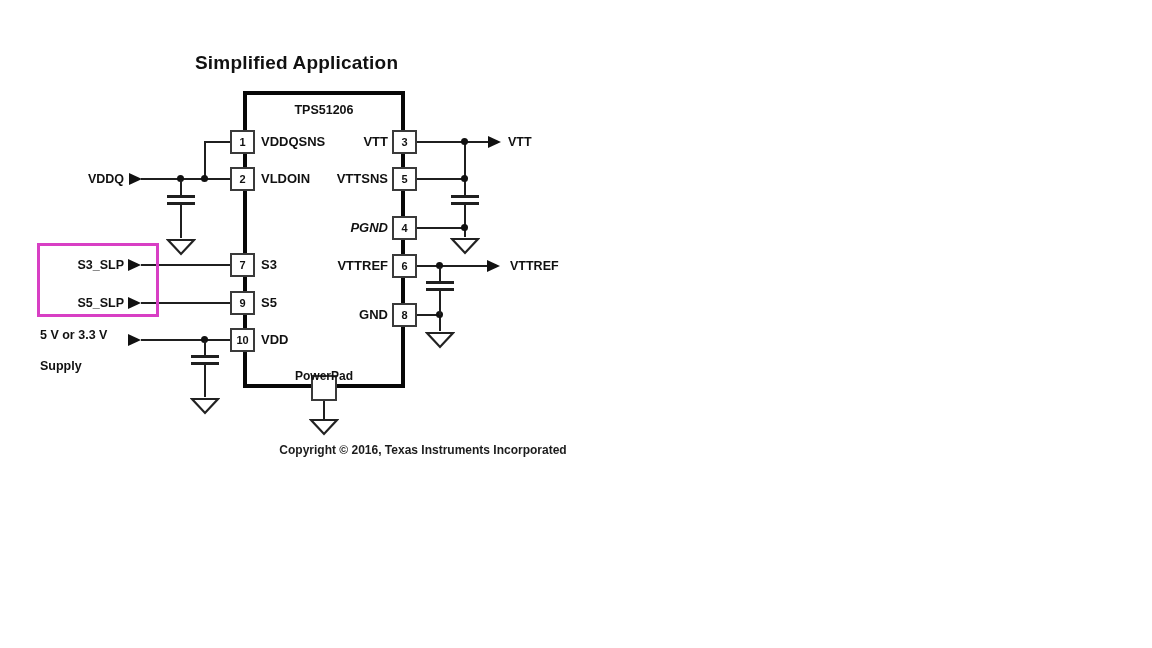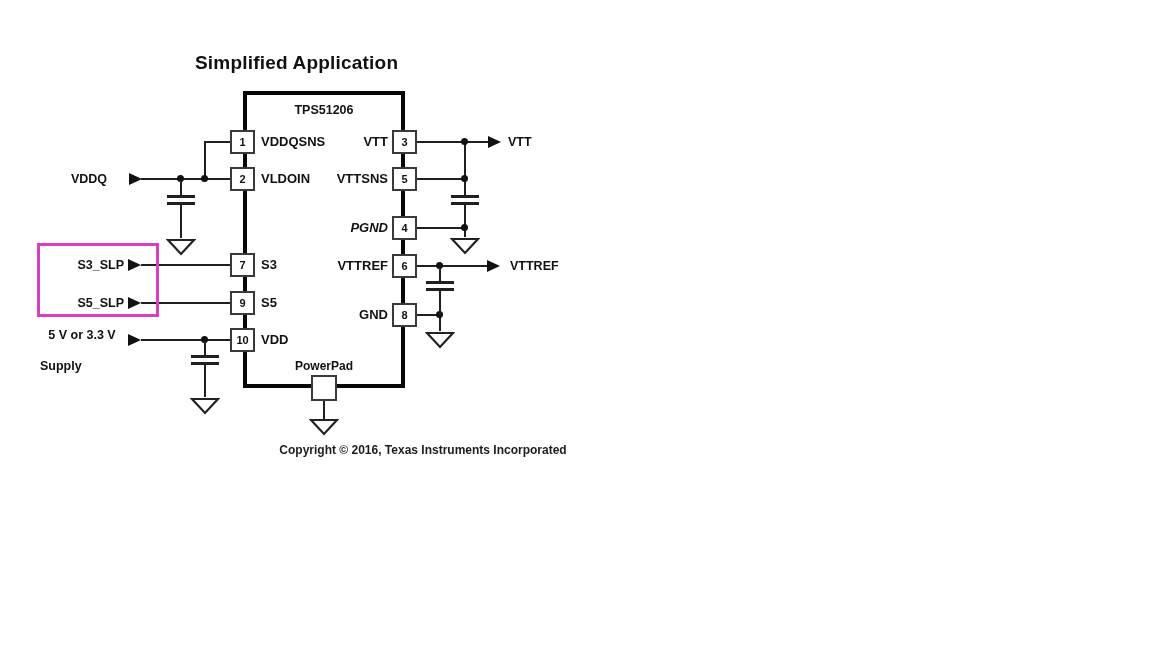--- a/index.html
+++ b/index.html
@@ -29,21 +29,21 @@
   .arrow-right {
     position:absolute; width:0; height:0; z-index:2;
     border-left:13px solid #111; border-top:6px solid transparent; border-bottom:6px solid transparent;
   }
   .cap-plate { position:absolute; width:28px; height:3px; background:#1f1f1f; z-index:2; }
   .gnd { position:absolute; z-index:2; }
   .ppad {
     position:absolute; left:311px; top:331px; width:26px; height:26px; background:#fff;
     border:2px solid #3a3a3a; box-sizing:border-box; z-index:3;
   }
-  .ppad-label { position:absolute; left:274px; top:315px; width:100px; text-align:center;
+  .ppad-label { position:absolute; left:274px; top:325px; width:100px; text-align:center;
     font-size:12px; font-weight:700; z-index:4; }
   .highlight-box {
     position:absolute; left:37px; top:199px; width:122px; height:74px;
     border:3px solid #d83fc4; box-sizing:border-box; z-index:5; background:transparent;
   }
   .copyright { position:absolute; left:248px; top:399px; width:350px; text-align:center;
     font-size:12px; font-weight:600; color:#1c1c1c; }
 </style>
 </head>
 <body>
@@ -130,24 +130,24 @@
       </svg>
   </div>
 
   <div class="arrow-right" style="left:129px;top:129px;"></div>
   <div class="arrow-right" style="left:128px;top:215px;"></div>
   <div class="arrow-right" style="left:128px;top:253px;"></div>
   <div class="arrow-right" style="left:128px;top:290px;"></div>
   <div class="arrow-right" style="left:488px;top:92px;"></div>
   <div class="arrow-right" style="left:487px;top:216px;"></div>
 
-  <div class="siglabel" style="left:54px;top:128px;width:70px;text-align:center;">VDDQ</div>
+  <div class="siglabel" style="left:54px;top:128px;width:70px;text-align:right;">VDDQ</div>
   <div class="siglabel" style="left:54px;top:214px;width:70px;text-align:right;">S3_SLP</div>
   <div class="siglabel" style="left:54px;top:252px;width:70px;text-align:right;">S5_SLP</div>
-  <div class="siglabel" style="left:40px;top:284px;width:84px;text-align:center;">5 V or 3.3 V</div>
+  <div class="siglabel" style="left:40px;top:284px;width:84px;text-align:left;">5 V or 3.3 V</div>
   <div class="siglabel" style="left:40px;top:315px;width:84px;text-align:left;padding-right:6px;box-sizing:border-box;">Supply</div>
   <div class="siglabel" style="left:508px;top:91px;">VTT</div>
   <div class="siglabel" style="left:510px;top:215px;">VTTREF</div>
 
   <div class="pinbox" style="left:230px;top:86px;">
       <span>1</span>
     </div>
   <div class="pinbox" style="left:230px;top:123px;">
       <span>2</span>
     </div>

